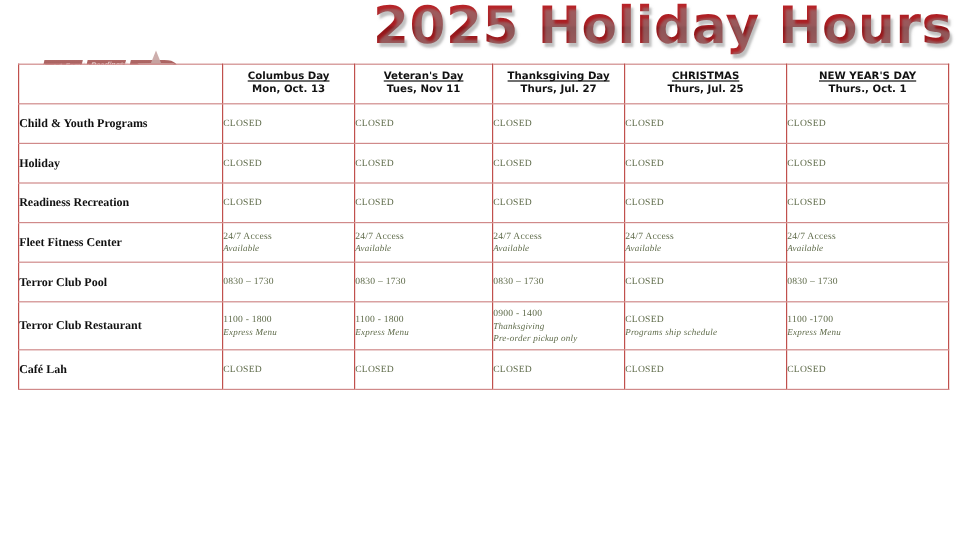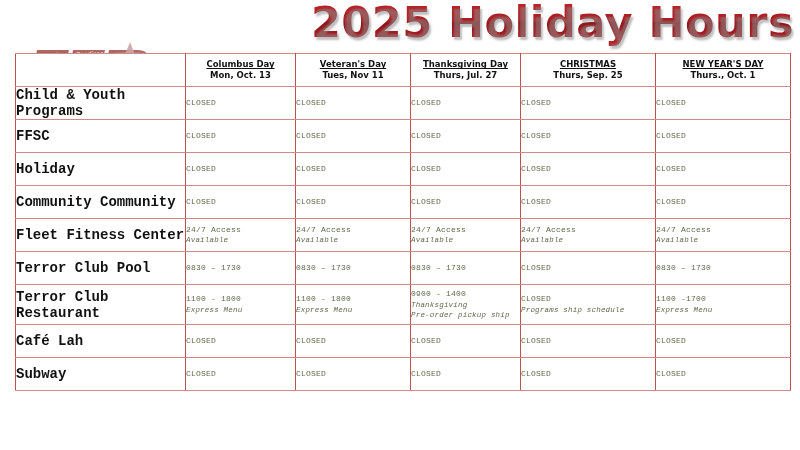--- a/index.html
+++ b/index.html
@@ -107,29 +107,29 @@
     background: transparent;
   }
   .hd-name {
     display: block;
     text-decoration: underline;
   }
   .hd-date { display: block; }
 
   tbody tr { height: 33px; }
   tbody td.rowlabel {
-    font-size: 14px;
+    font-size: 10px;
     font-weight: bold;
     color: #111111;
-    font-family: Liberation Mono, monospace;
+    font-family: Liberation Serif, serif;
   }
   tbody td.datacell {
     font-size: 8px;
     color: #5f6b4a;
-    font-family: Liberation Mono, monospace;
+    font-family: Liberation Serif, serif;
     line-height: 1.35;
     letter-spacing: 0.2px;
   }
   .cell-main { display: block; }
   .cell-sub {
     display: block;
     font-style: italic;
     font-size: 7.5px;
   }
   .tall { height: 40px; }
@@ -187,21 +187,21 @@
       <th>
         <span class="hd-name">Veteran's Day</span>
         <span class="hd-date">Tues, Nov 11</span>
       </th>
       <th>
         <span class="hd-name">Thanksgiving Day</span>
         <span class="hd-date">Thurs, Jul. 27</span>
       </th>
       <th>
         <span class="hd-name">CHRISTMAS</span>
-        <span class="hd-date">Thurs, Sep. 25</span>
+        <span class="hd-date">Thurs, Jul. 25</span>
       </th>
       <th>
         <span class="hd-name">NEW YEAR'S DAY</span>
         <span class="hd-date">Thurs., Oct. 1</span>
       </th>
     </tr>
   </thead>
   <tbody id="table-body">
       <tr>
         <td class="rowlabel">Child &amp; Youth Programs</td>
@@ -215,57 +215,39 @@
           <span class="cell-main">CLOSED</span>
         </td>
         <td class="datacell">
           <span class="cell-main">CLOSED</span>
         </td>
         <td class="datacell">
           <span class="cell-main">CLOSED</span>
         </td>
       </tr>
       <tr>
-        <td class="rowlabel">FFSC</td>
-        <td class="datacell">
-          <span class="cell-main">CLOSED</span>
-        </td>
-        <td class="datacell">
-          <span class="cell-main">CLOSED</span>
-        </td>
-        <td class="datacell">
-          <span class="cell-main">CLOSED</span>
-        </td>
-        <td class="datacell">
-          <span class="cell-main">CLOSED</span>
-        </td>
-        <td class="datacell">
-          <span class="cell-main">CLOSED</span>
-        </td>
-      </tr>
-      <tr>
         <td class="rowlabel">Holiday</td>
         <td class="datacell">
           <span class="cell-main">CLOSED</span>
         </td>
         <td class="datacell">
           <span class="cell-main">CLOSED</span>
         </td>
         <td class="datacell">
           <span class="cell-main">CLOSED</span>
         </td>
         <td class="datacell">
           <span class="cell-main">CLOSED</span>
         </td>
         <td class="datacell">
           <span class="cell-main">CLOSED</span>
         </td>
       </tr>
       <tr>
-        <td class="rowlabel">Community Community</td>
+        <td class="rowlabel">Readiness Recreation</td>
         <td class="datacell">
           <span class="cell-main">CLOSED</span>
         </td>
         <td class="datacell">
           <span class="cell-main">CLOSED</span>
         </td>
         <td class="datacell">
           <span class="cell-main">CLOSED</span>
         </td>
         <td class="datacell">
@@ -322,21 +304,21 @@
           <span class="cell-main">1100 - 1800</span>
           <span class="cell-sub">Express Menu</span>
         </td>
         <td class="datacell">
           <span class="cell-main">1100 - 1800</span>
           <span class="cell-sub">Express Menu</span>
         </td>
         <td class="datacell">
           <span class="cell-main">0900 - 1400</span>
           <span class="cell-sub">Thanksgiving</span>
-          <span class="cell-sub">Pre-order pickup ship</span>
+          <span class="cell-sub">Pre-order pickup only</span>
         </td>
         <td class="datacell">
           <span class="cell-main">CLOSED</span>
           <span class="cell-sub">Programs ship schedule</span>
         </td>
         <td class="datacell">
           <span class="cell-main">1100 -1700</span>
           <span class="cell-sub">Express Menu</span>
         </td>
       </tr>
@@ -351,32 +333,14 @@
         <td class="datacell">
           <span class="cell-main">CLOSED</span>
         </td>
         <td class="datacell">
           <span class="cell-main">CLOSED</span>
         </td>
         <td class="datacell">
           <span class="cell-main">CLOSED</span>
         </td>
       </tr>
-      <tr>
-        <td class="rowlabel">Subway</td>
-        <td class="datacell">
-          <span class="cell-main">CLOSED</span>
-        </td>
-        <td class="datacell">
-          <span class="cell-main">CLOSED</span>
-        </td>
-        <td class="datacell">
-          <span class="cell-main">CLOSED</span>
-        </td>
-        <td class="datacell">
-          <span class="cell-main">CLOSED</span>
-        </td>
-        <td class="datacell">
-          <span class="cell-main">CLOSED</span>
-        </td>
-      </tr>
     </tbody>
 </table>
 
 </body></html>

